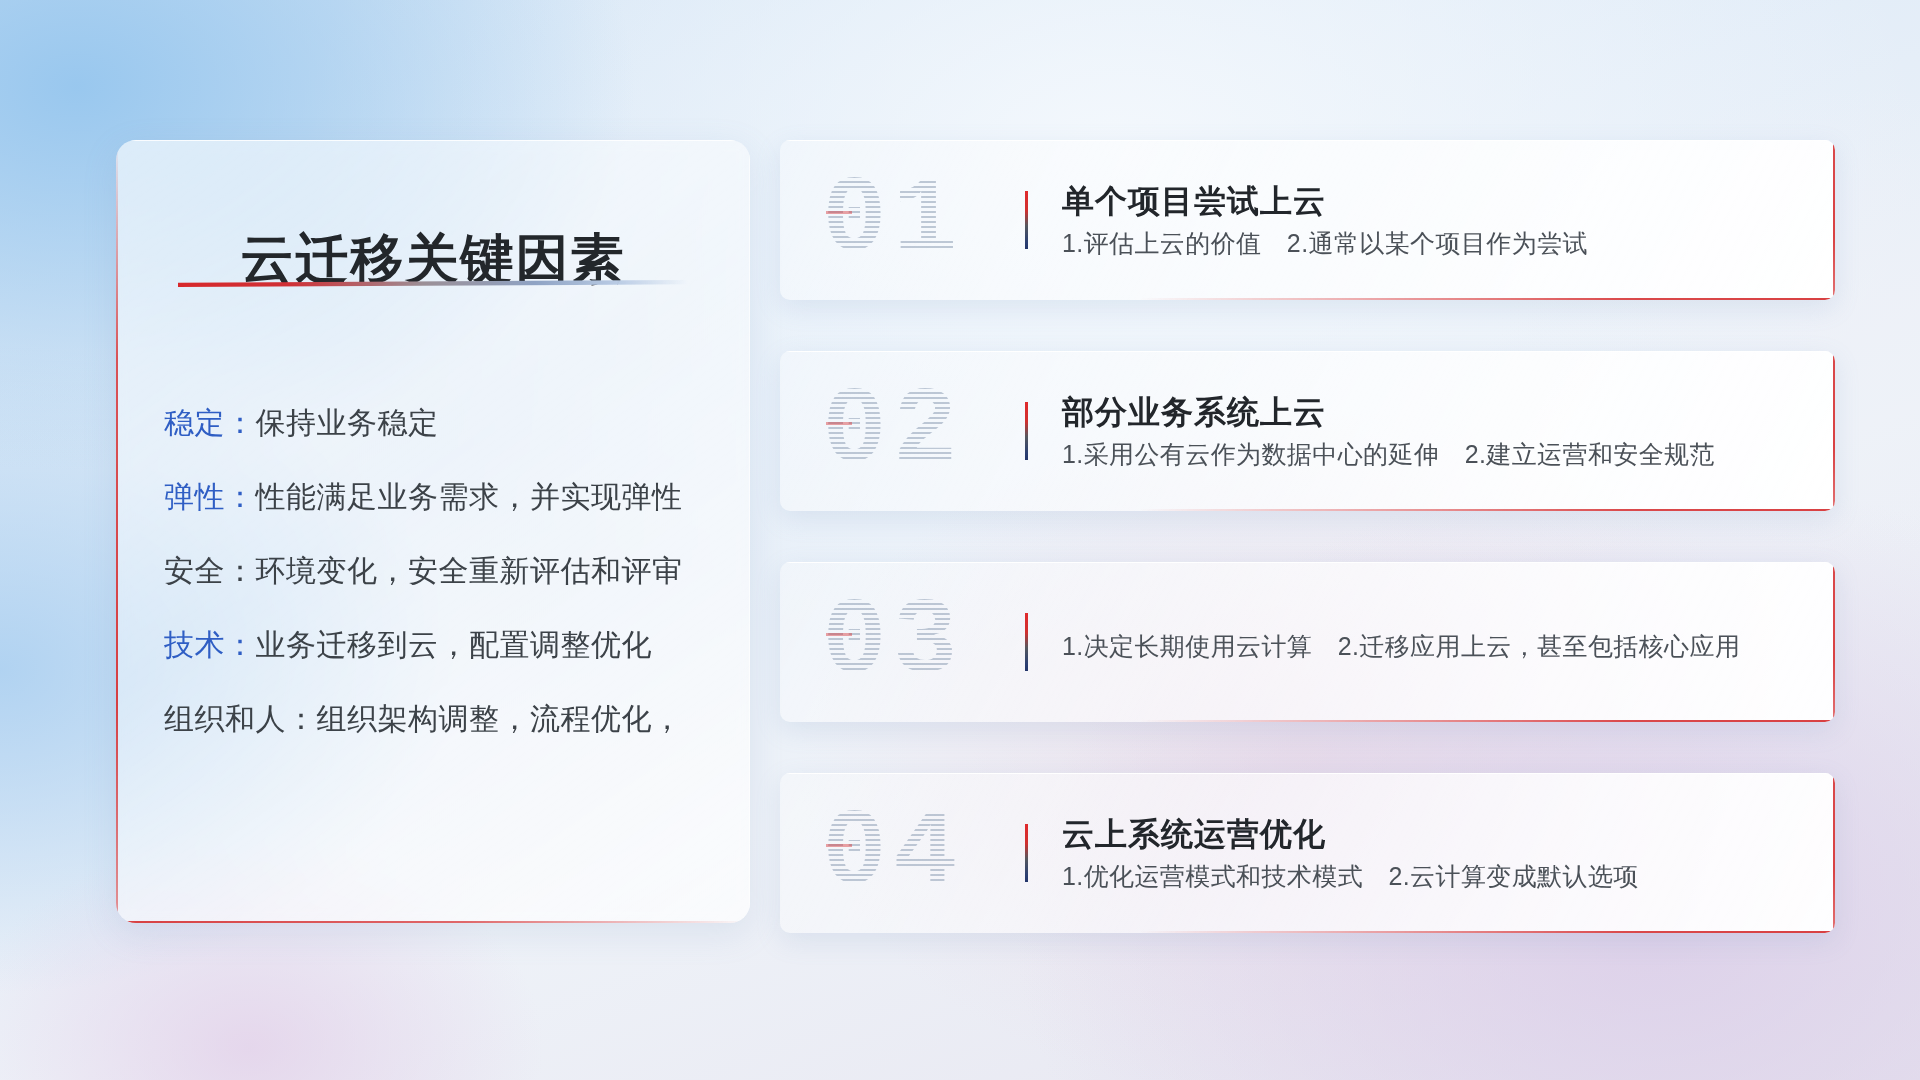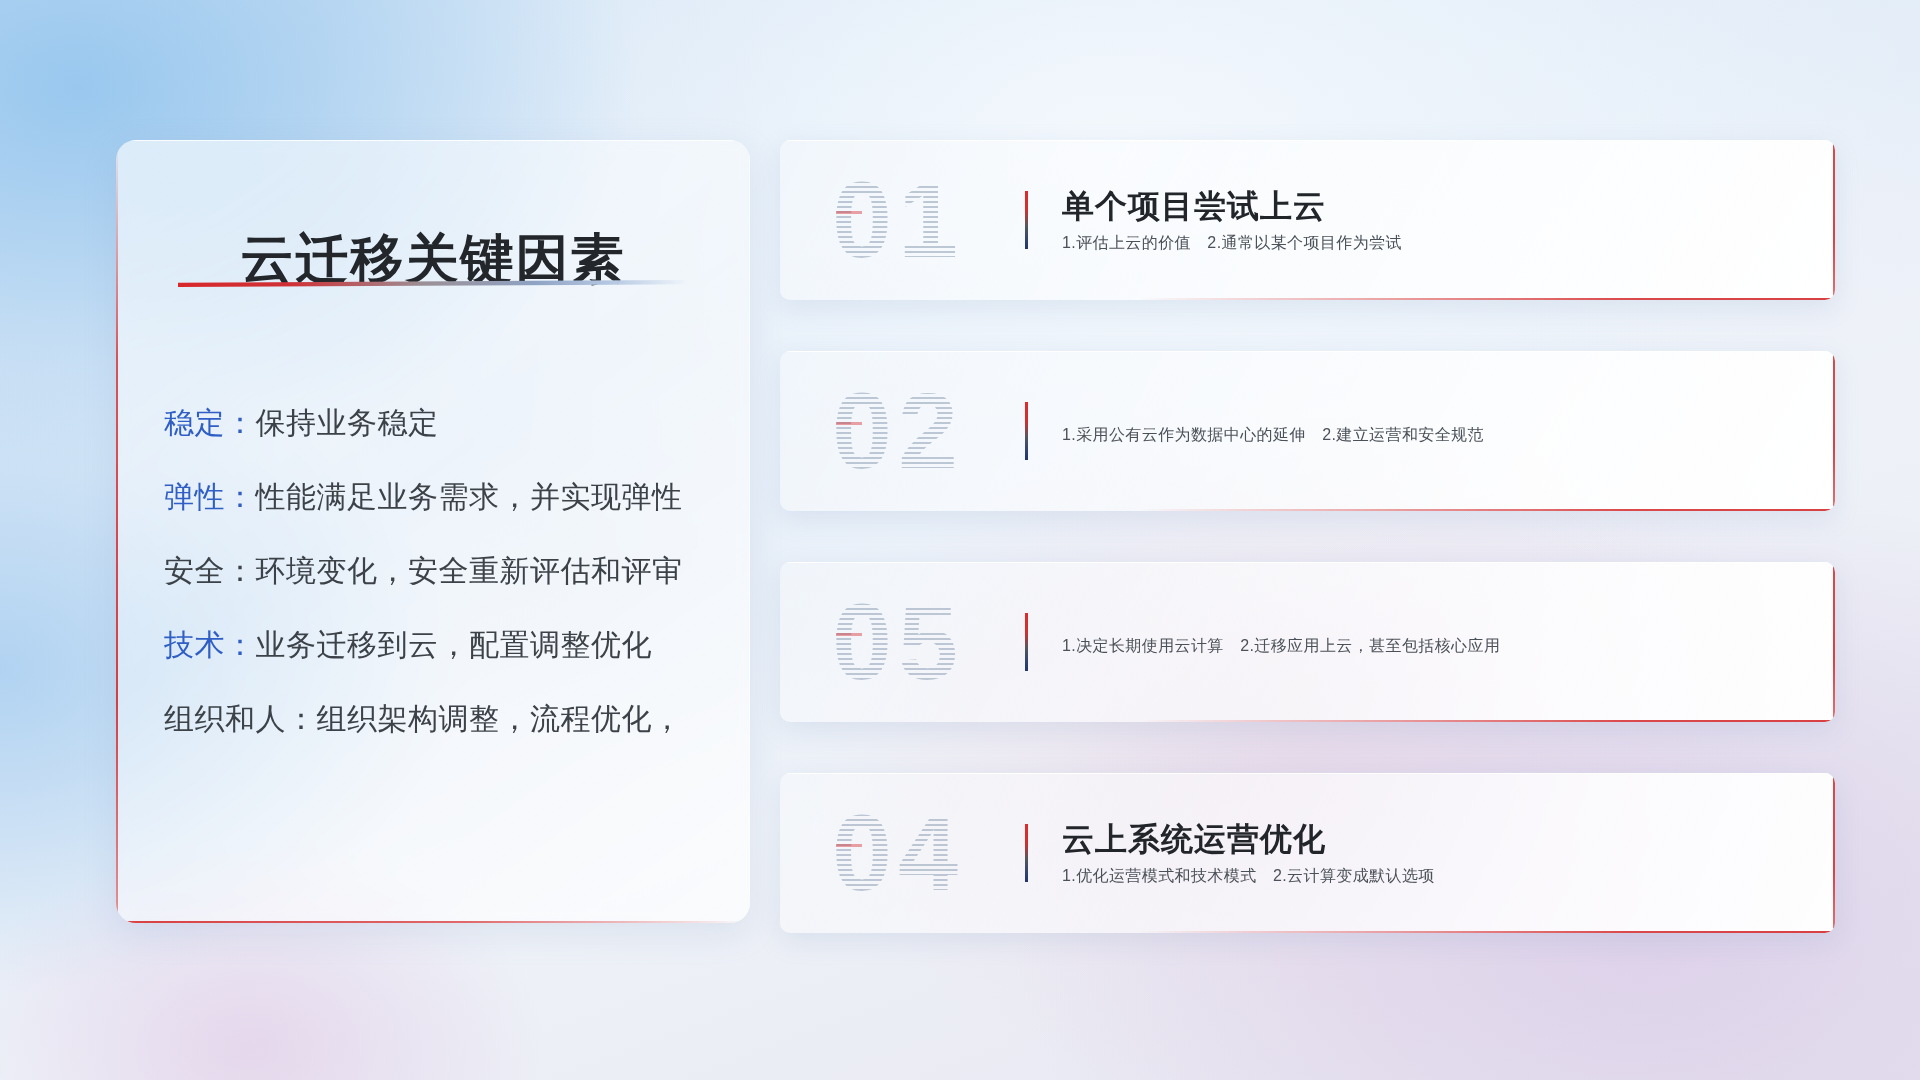--- a/index.html
+++ b/index.html
@@ -73,23 +73,23 @@
     box-shadow:0 8px 26px rgba(120,150,190,0.16);
     overflow:hidden;
   }
   .card .c-top{position:absolute;left:0;right:0;top:0;height:1px;background:rgba(255,255,255,0.95);}
   .card .c-right{position:absolute;right:0;top:0;bottom:0;width:2px;
     background:linear-gradient(180deg,rgba(214,54,56,0.9) 0%,rgba(214,54,56,0.95) 60%,rgba(214,54,56,0.7) 100%);}
   .card .c-bottom{position:absolute;left:34%;right:0;bottom:0;height:2px;
     background:linear-gradient(90deg,rgba(214,54,56,0) 0%,rgba(214,54,56,0.9) 70%,rgba(214,54,56,0.95) 100%);}
 
   .num{
-    position:absolute;left:52px;top:50%;transform:translateY(-50%);
+    position:absolute;left:42px;top:50%;transform:translateY(-50%);
     font-size:108px;font-weight:700;line-height:1;letter-spacing:6px;
-    font-family:Liberation Sans, sans-serif;
+    font-family:Liberation Mono, monospace;
     color:transparent;
     background-image:repeating-linear-gradient(180deg,
         rgba(142,158,180,0.55) 0px,rgba(142,158,180,0.55) 2px,
         rgba(255,255,255,0) 2px,rgba(255,255,255,0) 5px);
     -webkit-background-clip:text;background-clip:text;
     user-select:none;
     text-align:right;
   }
   .num::after{
     content:"";position:absolute;left:4px;top:42%;width:26px;height:3px;
@@ -97,21 +97,21 @@
   }
 
   .divider{
     position:absolute;left:245px;top:50%;transform:translateY(-50%);
     width:3px;height:58px;
     background:linear-gradient(180deg,#e02a2c 0%,#d0302f 34%,#54585e 60%,#2b3f72 88%,#23356a 100%);
   }
 
   .c-text{position:absolute;left:282px;right:40px;top:50%;transform:translateY(-50%);}
   .c-title{font-size:32px;font-weight:700;color:#22262b;letter-spacing:1px;line-height:1.15;}
-  .c-desc{margin-top:8px;font-size:16px;color:#4b5158;letter-spacing:0.4px;line-height:1.2;}
+  .c-desc{margin-top:8px;font-size:25px;color:#4b5158;letter-spacing:0.4px;line-height:1.2;}
 </style>
 </head>
 <body>
 
 <div id="bg"></div>
 
 <div id="stage">
 
   <section class="panel">
     <div class="edge-t"></div>
@@ -153,29 +153,30 @@
     </div>
   </article>
 
   <article class="card" style="top:351px">
     <div class="c-top"></div>
     <div class="c-right"></div>
     <div class="c-bottom"></div>
     <div class="num">02</div>
     <div class="divider"></div>
     <div class="c-text">
+      <div class="c-title">部分业务系统上云</div>
       <div class="c-desc">1.采用公有云作为数据中心的延伸　2.建立运营和安全规范</div>
     </div>
   </article>
 
   <article class="card" style="top:562px">
     <div class="c-top"></div>
     <div class="c-right"></div>
     <div class="c-bottom"></div>
-    <div class="num">05</div>
+    <div class="num">03</div>
     <div class="divider"></div>
     <div class="c-text">
       <div class="c-desc">1.决定长期使用云计算　2.迁移应用上云，甚至包括核心应用</div>
     </div>
   </article>
 
   <article class="card" style="top:773px">
     <div class="c-top"></div>
     <div class="c-right"></div>
     <div class="c-bottom"></div>

